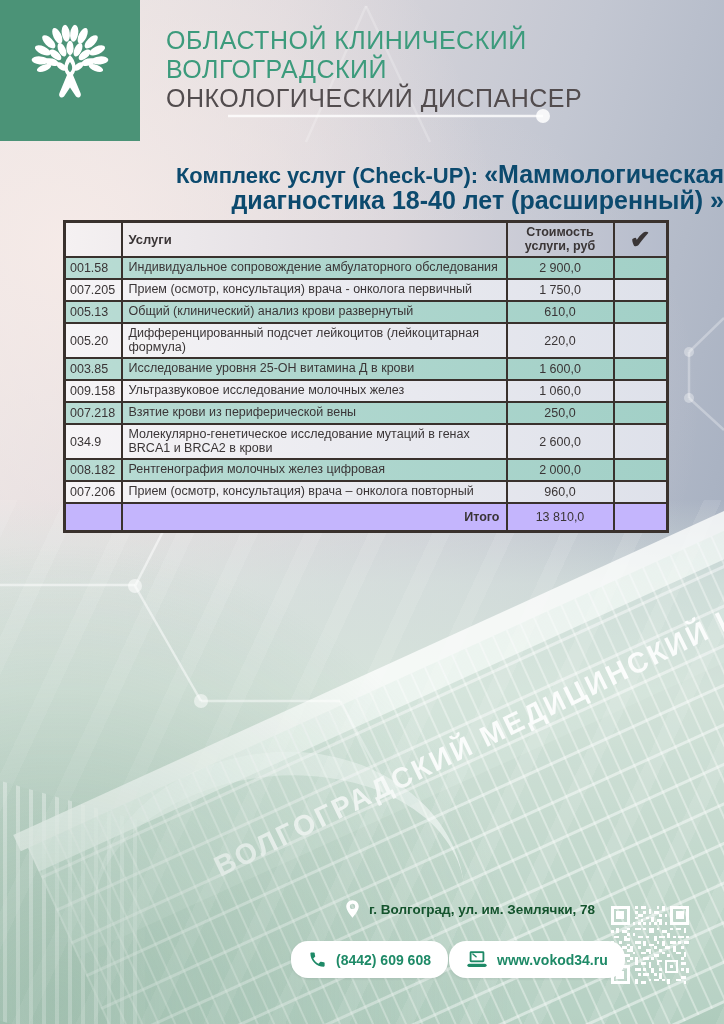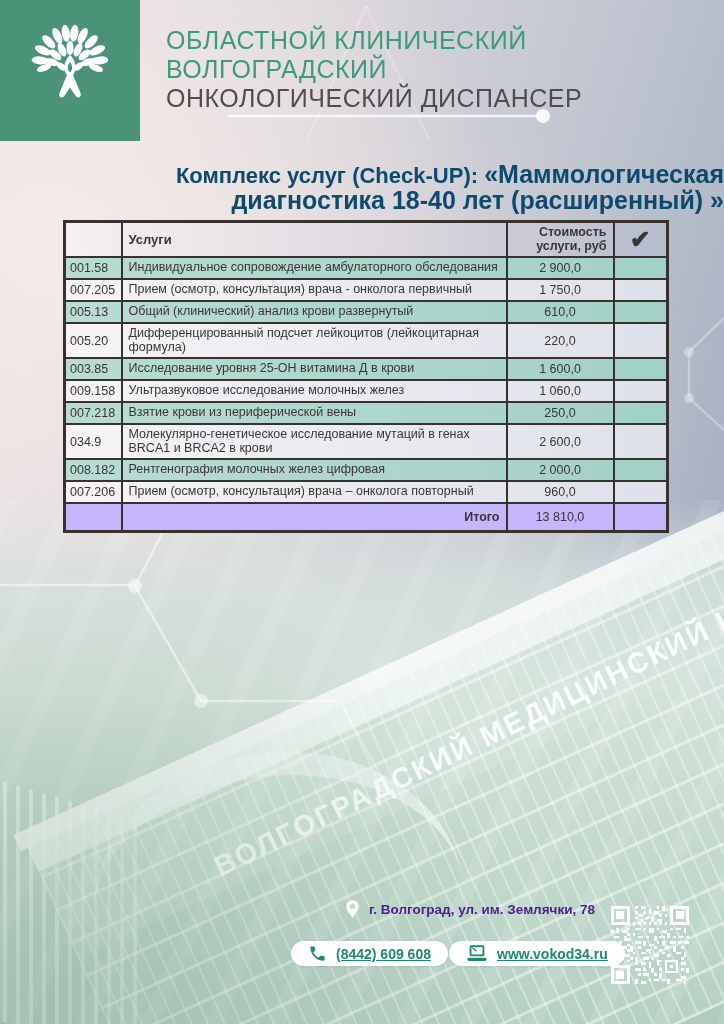--- a/index.html
+++ b/index.html
@@ -44,36 +44,36 @@
   .heading .pre{font-size:22px;font-weight:700;}
   .heading .big{font-size:25px;font-weight:800;}
   
   .services{position:absolute;left:63px;top:220px;width:603px;z-index:4;border-collapse:collapse;
     table-layout:fixed;font-size:12.5px;color:#3a3536;border:3px solid #39312d;}
   .services td,.services th{border:2px solid #39312d;padding:3px 6px;vertical-align:middle;
     overflow:hidden;}
   tr.head{background:linear-gradient(90deg,#f5f1f2 0%,#dcd8de 55%,#b5bccc 100%);margin-top:24px;}
   tr.head th{font-weight:700;color:#3a3536;}
   .h-service{text-align:left;font-size:13px;}
-  .h-price{font-size:12.5px;line-height:13.5px;text-align:right;padding:2px;}
+  .h-price{font-size:12.5px;line-height:13.5px;text-align:center;padding:2px;}
   .h-check{font-size:25px;line-height:25px;text-align:center;padding:0;color:#2e2926;}
   tr.teal{background:linear-gradient(90deg,#b9dcd4,#a2d0c7);}
   tr.light{background:linear-gradient(90deg,#f6f4f6,#dee1ea);}
   td.code{padding:3px 2px 3px 4px;}
   td.svc{line-height:13.5px;}
   td.price{text-align:center;}
   tr.total{background:#c4b5fd;}
   tr.total td{height:20px;}
   tr.total .lbl{text-align:right;font-weight:700;}
   
   .address{position:absolute;left:220px;top:899px;width:500px;display:flex;align-items:center;
-    justify-content:center;gap:9px;z-index:5;color:#4c1d95;font-weight:700;font-size:13.5px;}
-  .pill{position:absolute;top:941px;height:25px;background:#fff;border-radius:17px;display:flex;
+    justify-content:center;gap:9px;z-index:5;color:#14532d;font-weight:700;font-size:13.5px;}
+  .pill{position:absolute;top:941px;height:37px;background:#fff;border-radius:17px;display:flex;
     align-items:center;gap:9px;padding:0 17px;z-index:5;color:#1e8a67;font-weight:700;
-    font-size:14px;box-shadow:0 1px 3px rgba(0,0,0,.08);cursor:pointer;text-decoration:underline;}
+    font-size:14px;box-shadow:0 1px 3px rgba(0,0,0,.08);cursor:pointer;}
   .pill.phone{left:291px;}
   .pill.site{left:449px;}
   .qr{position:absolute;left:611px;top:906px;width:78px;height:78px;z-index:5;}
 </style>
 </head>
 <body>
 
 <div class="page">
 
   <div class="bg-top"></div>

